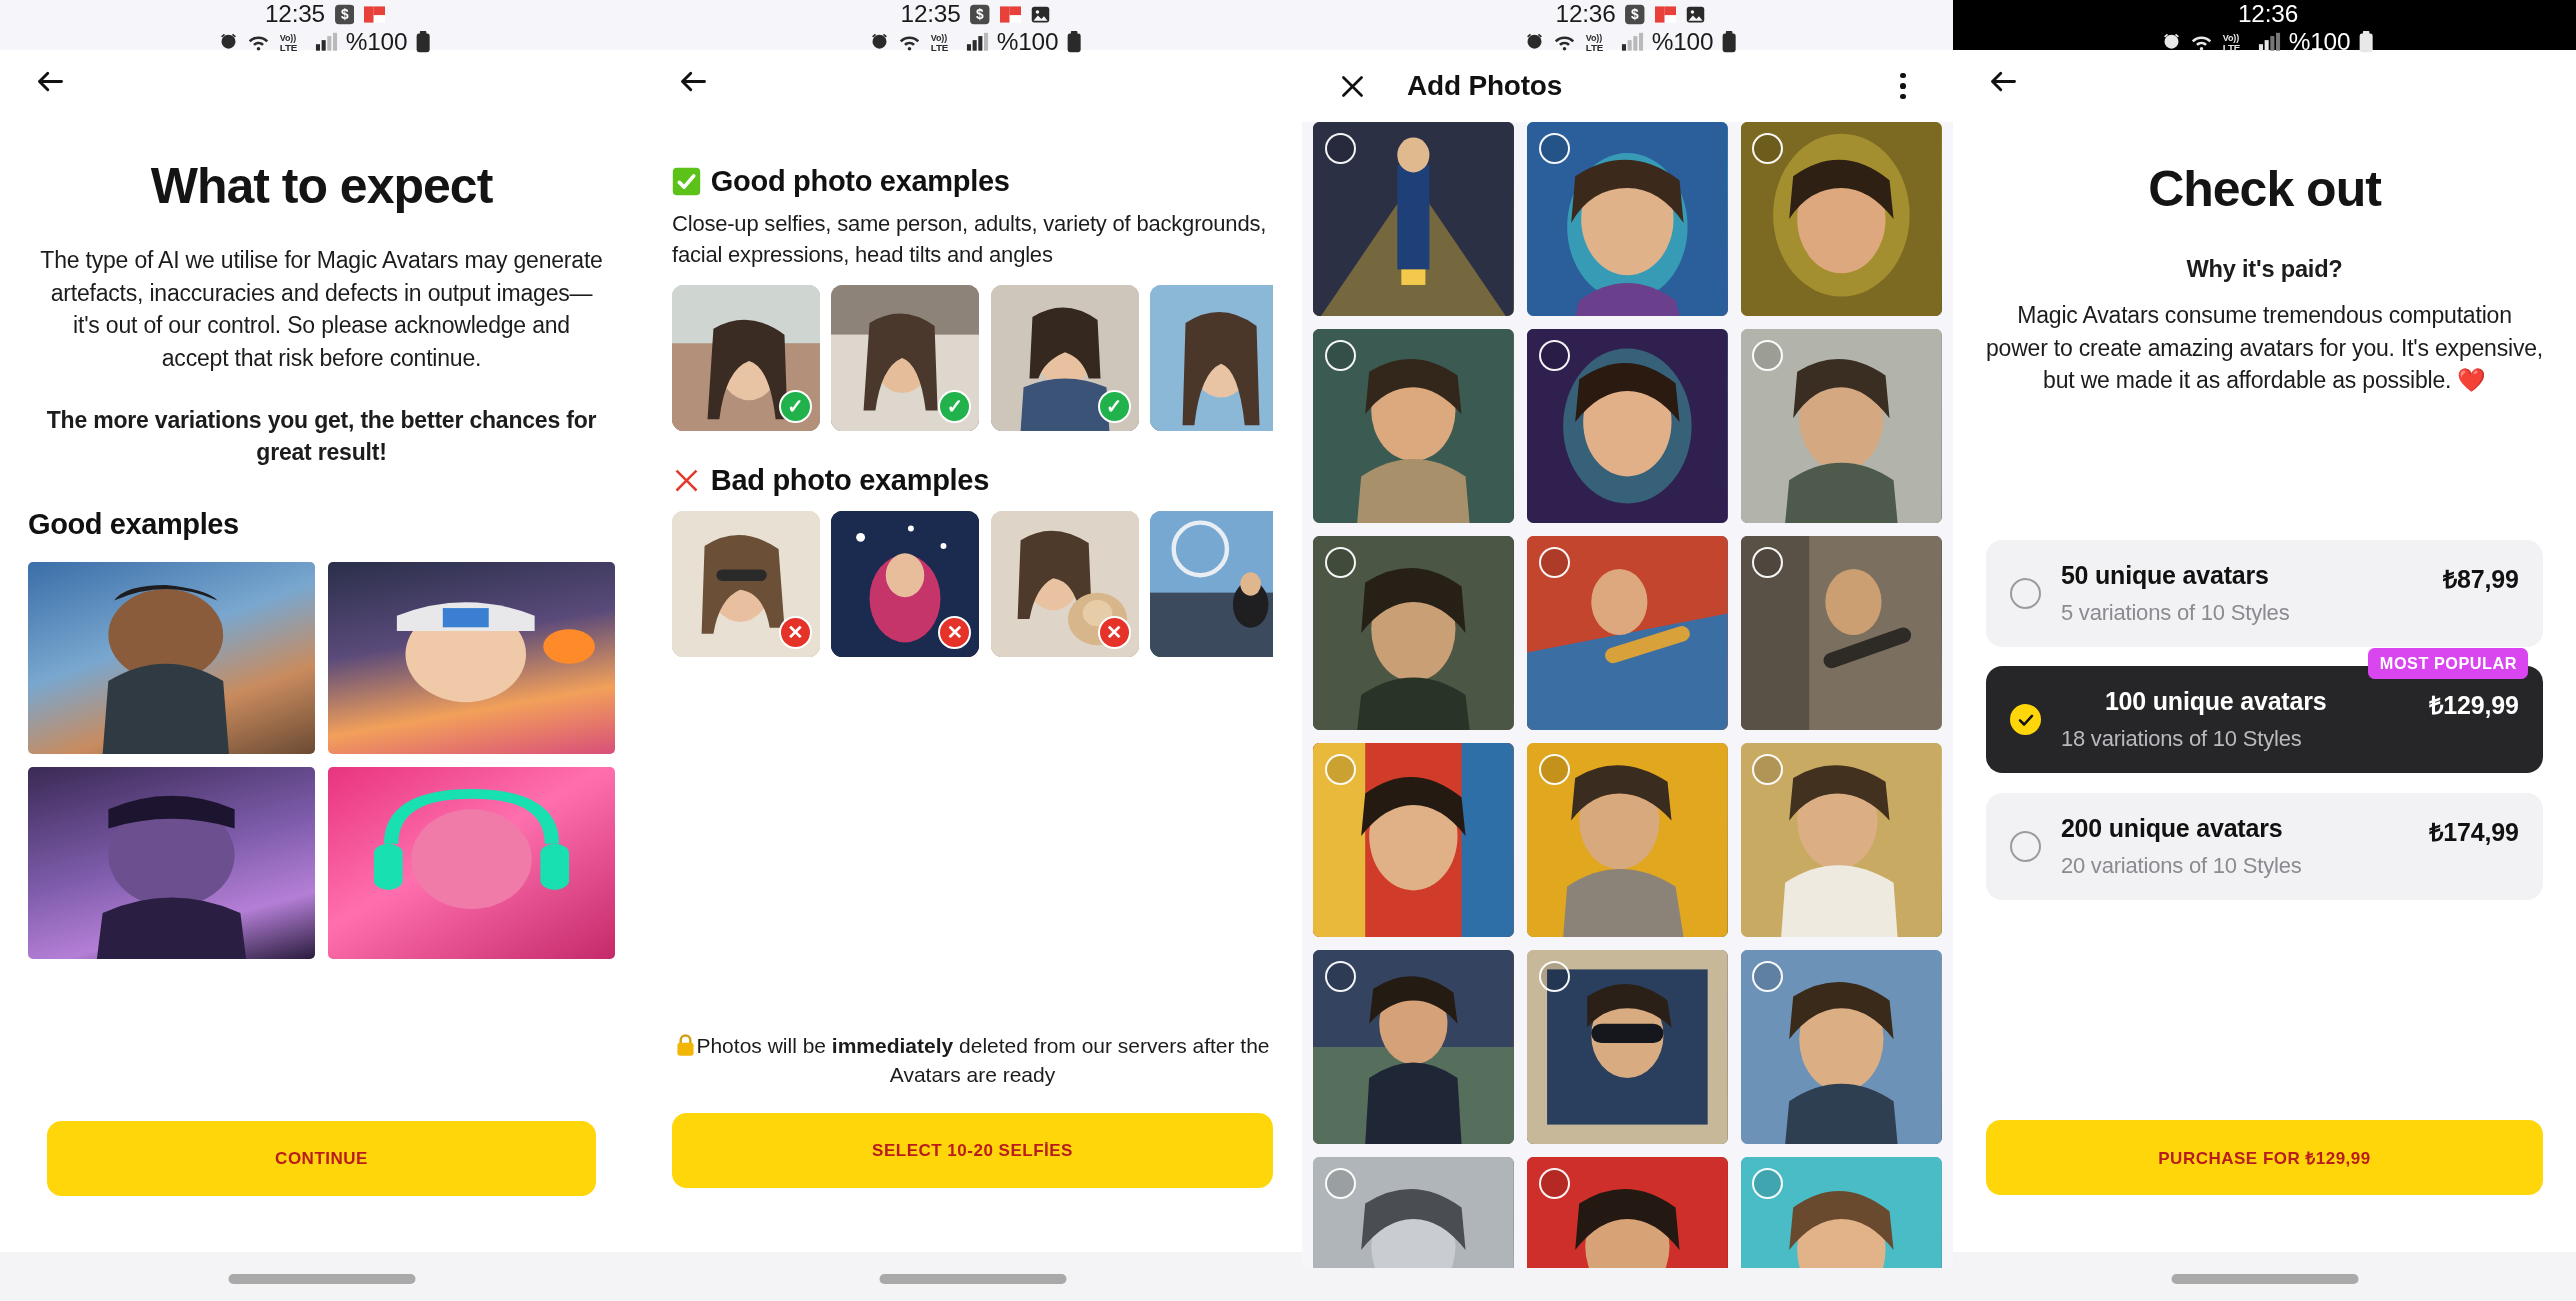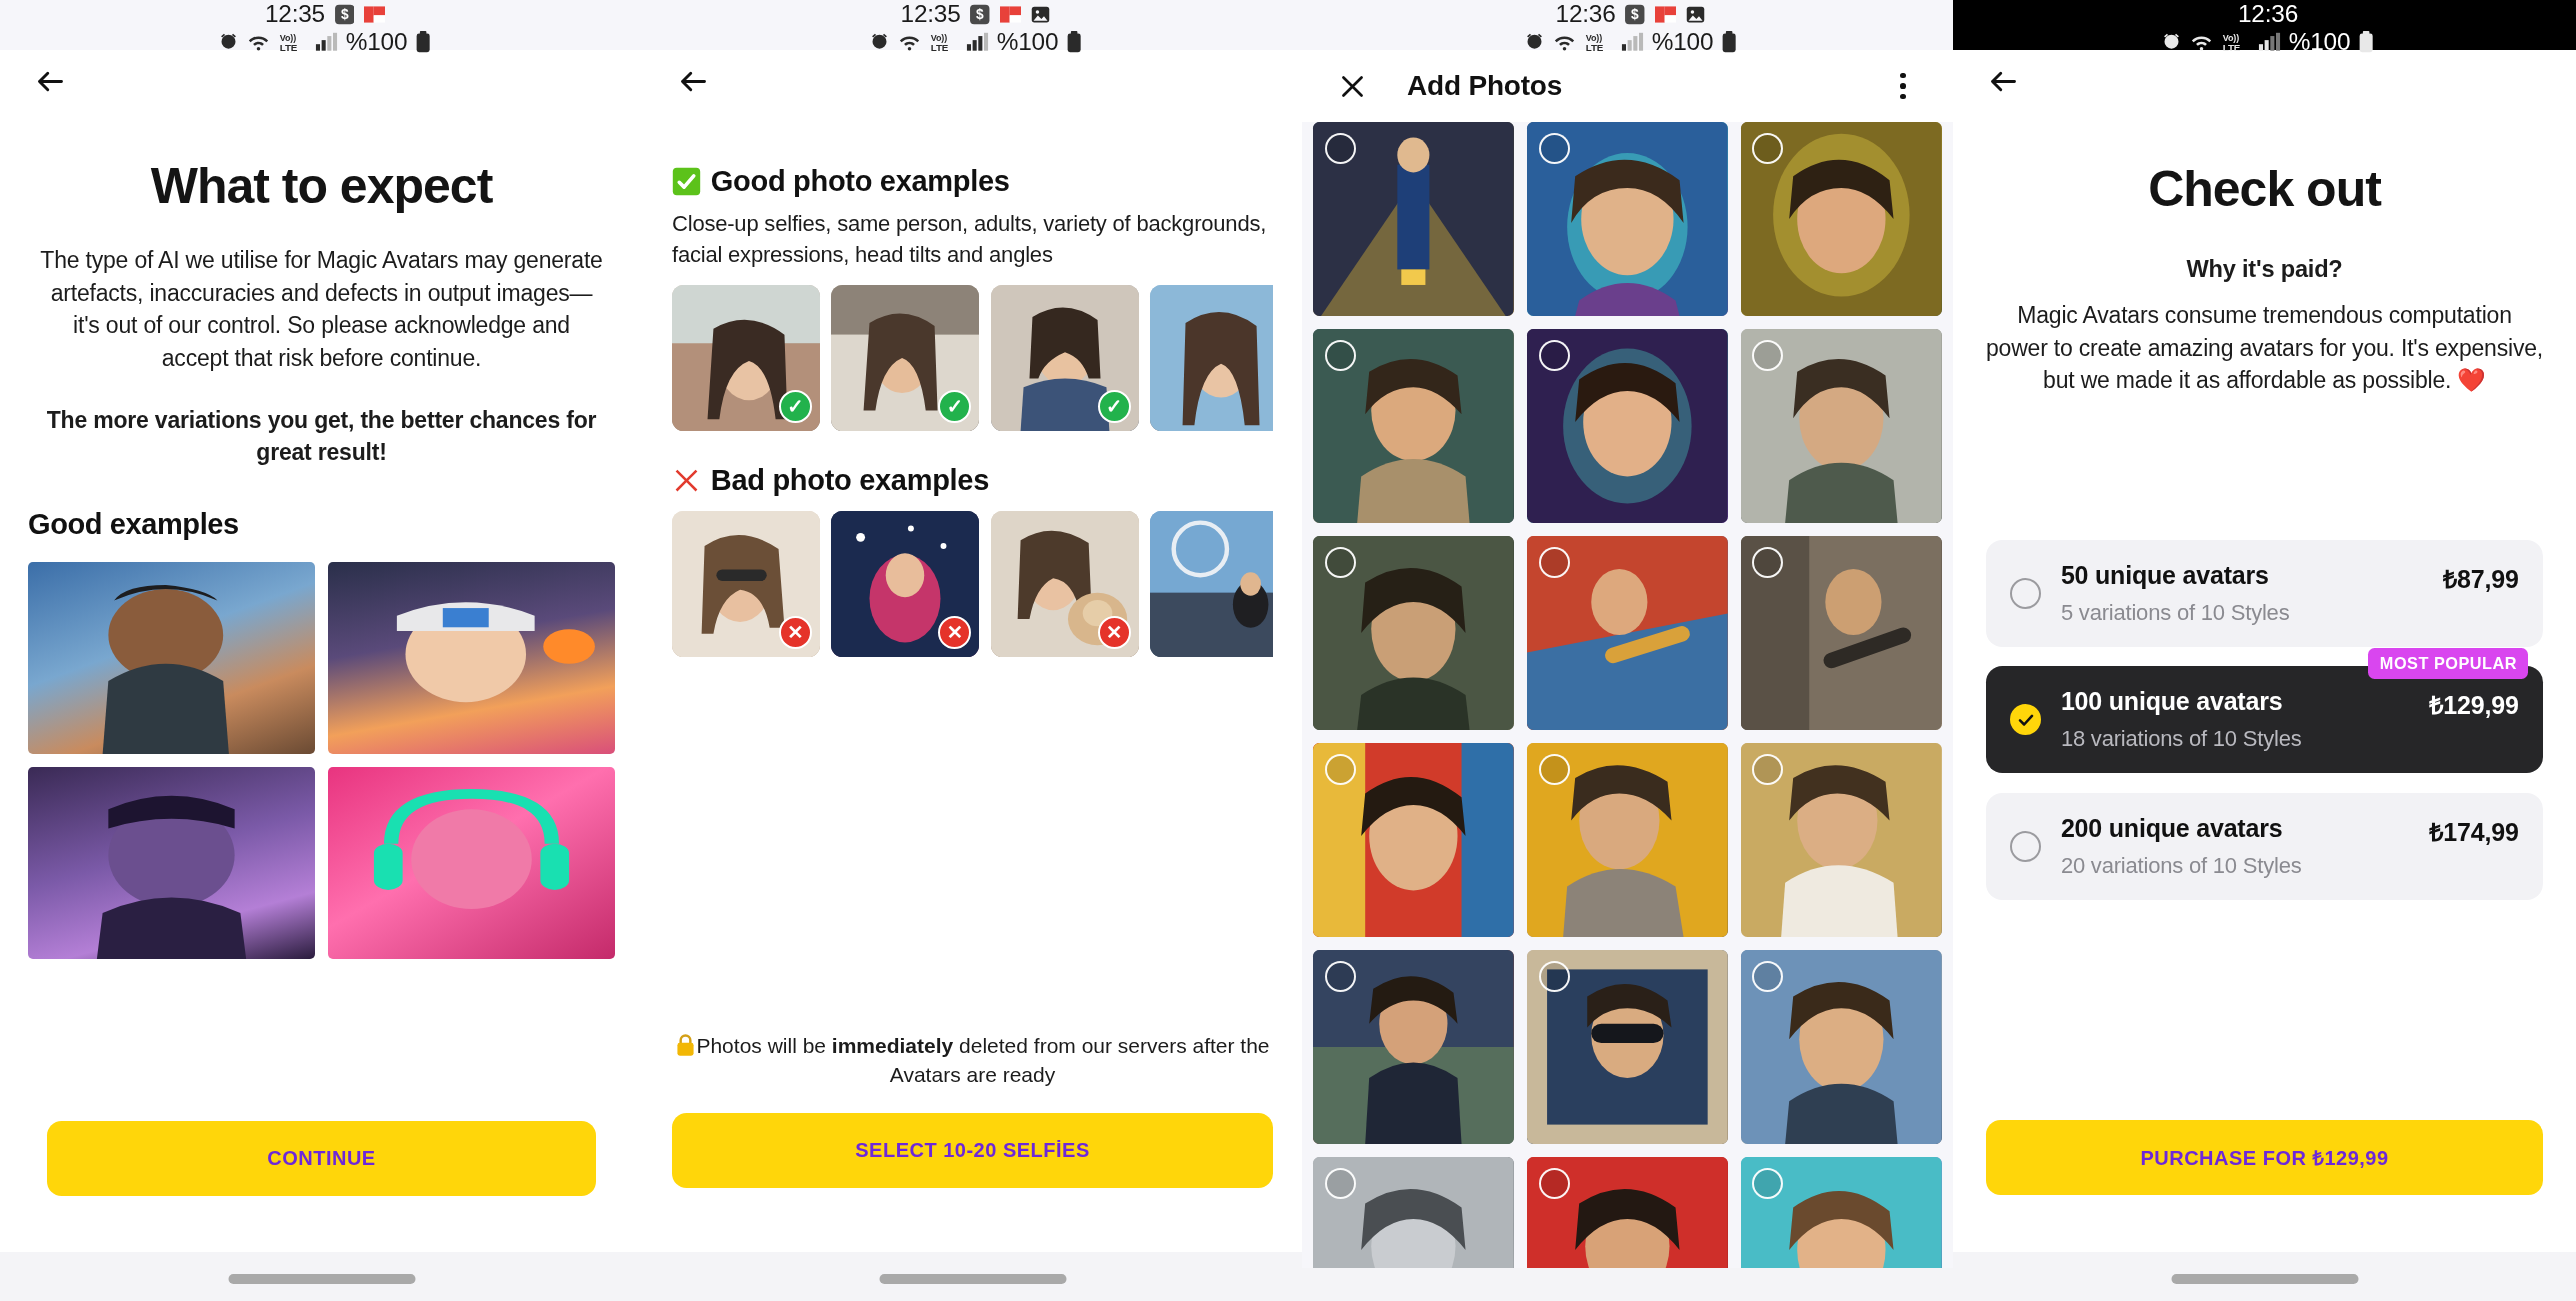--- a/index.html
+++ b/index.html
@@ -53,21 +53,21 @@
   .para-bold { font-weight: 700; }
   .h2 { font-size: 29px; font-weight: 800; color: #111; letter-spacing: -0.4px; }
   .h3 { font-size: 29px; font-weight: 800; color: #111; letter-spacing: -0.3px; display: flex; align-items: center; gap: 9.8px; }
   .body-left { font-size: 22px; color: #1c1c1c; line-height: 1.42; letter-spacing: -0.2px; }
 
   
   .cta {
     background: #FFD60A; border: none; border-radius: 14.6px;
     height: 75px; width: 100%;
     font-family: "Liberation Sans", sans-serif;
-    font-size: 20px; font-weight: 800; color: #6d28d9;
+    font-size: 17px; font-weight: 800; color: #b91c1c;
     letter-spacing: 0.5px; cursor: pointer;
     display: flex; align-items: center; justify-content: center;
   }
 
   .home-indicator {
     position: absolute; left: 50%; transform: translateX(-50%);
     bottom: 18px; width: 187px; height: 9.8px; border-radius: 4.9px;
     background: #a9a9a9;
   }
   .bottom-strip {
@@ -134,21 +134,21 @@
     border: 2.4px solid #9b9b9f; flex: 0 0 auto;
   }
   .radio.on {
     background: #FFD60A; border-color: #FFD60A;
     display: flex; align-items: center; justify-content: center;
   }
   .plan-main { flex: 1; min-width: 0; }
   .plan-row { display: flex; align-items: flex-start; justify-content: space-between; gap: 11.4px; }
   .plan-title { font-size: 25px; font-weight: 800; color: #111; letter-spacing: -0.2px; }
   .plan-price { font-size: 25px; font-weight: 800; color: #111; letter-spacing: -0.2px; white-space: nowrap; }
-  .plan.selected .plan-title, .plan.selected .plan-price { color: #fff; }
+  .plan.selected .plan-title, .plan.selected .plan-price { color: #fff; margin-left: 44px; }
   .plan-sub { font-size: 22px; color: #8a8a90; margin-top: 4.9px; letter-spacing: -0.2px; }
   .plan.selected .plan-sub { color: #b9b9bf; }
   .popular {
     position: absolute; top: -18px; right: 14.6px;
     background: #d946ef; color: #fff;
     font-size: 16.3px; font-weight: 800; letter-spacing: 0.5px;
     padding: 5.7px 11.4px; border-radius: 6.5px;
   }
   .p4-cta-wrap { position: absolute; left: 33px; right: 33px; bottom: 107px; }
   .p4-plans { margin-top: 143px; }

